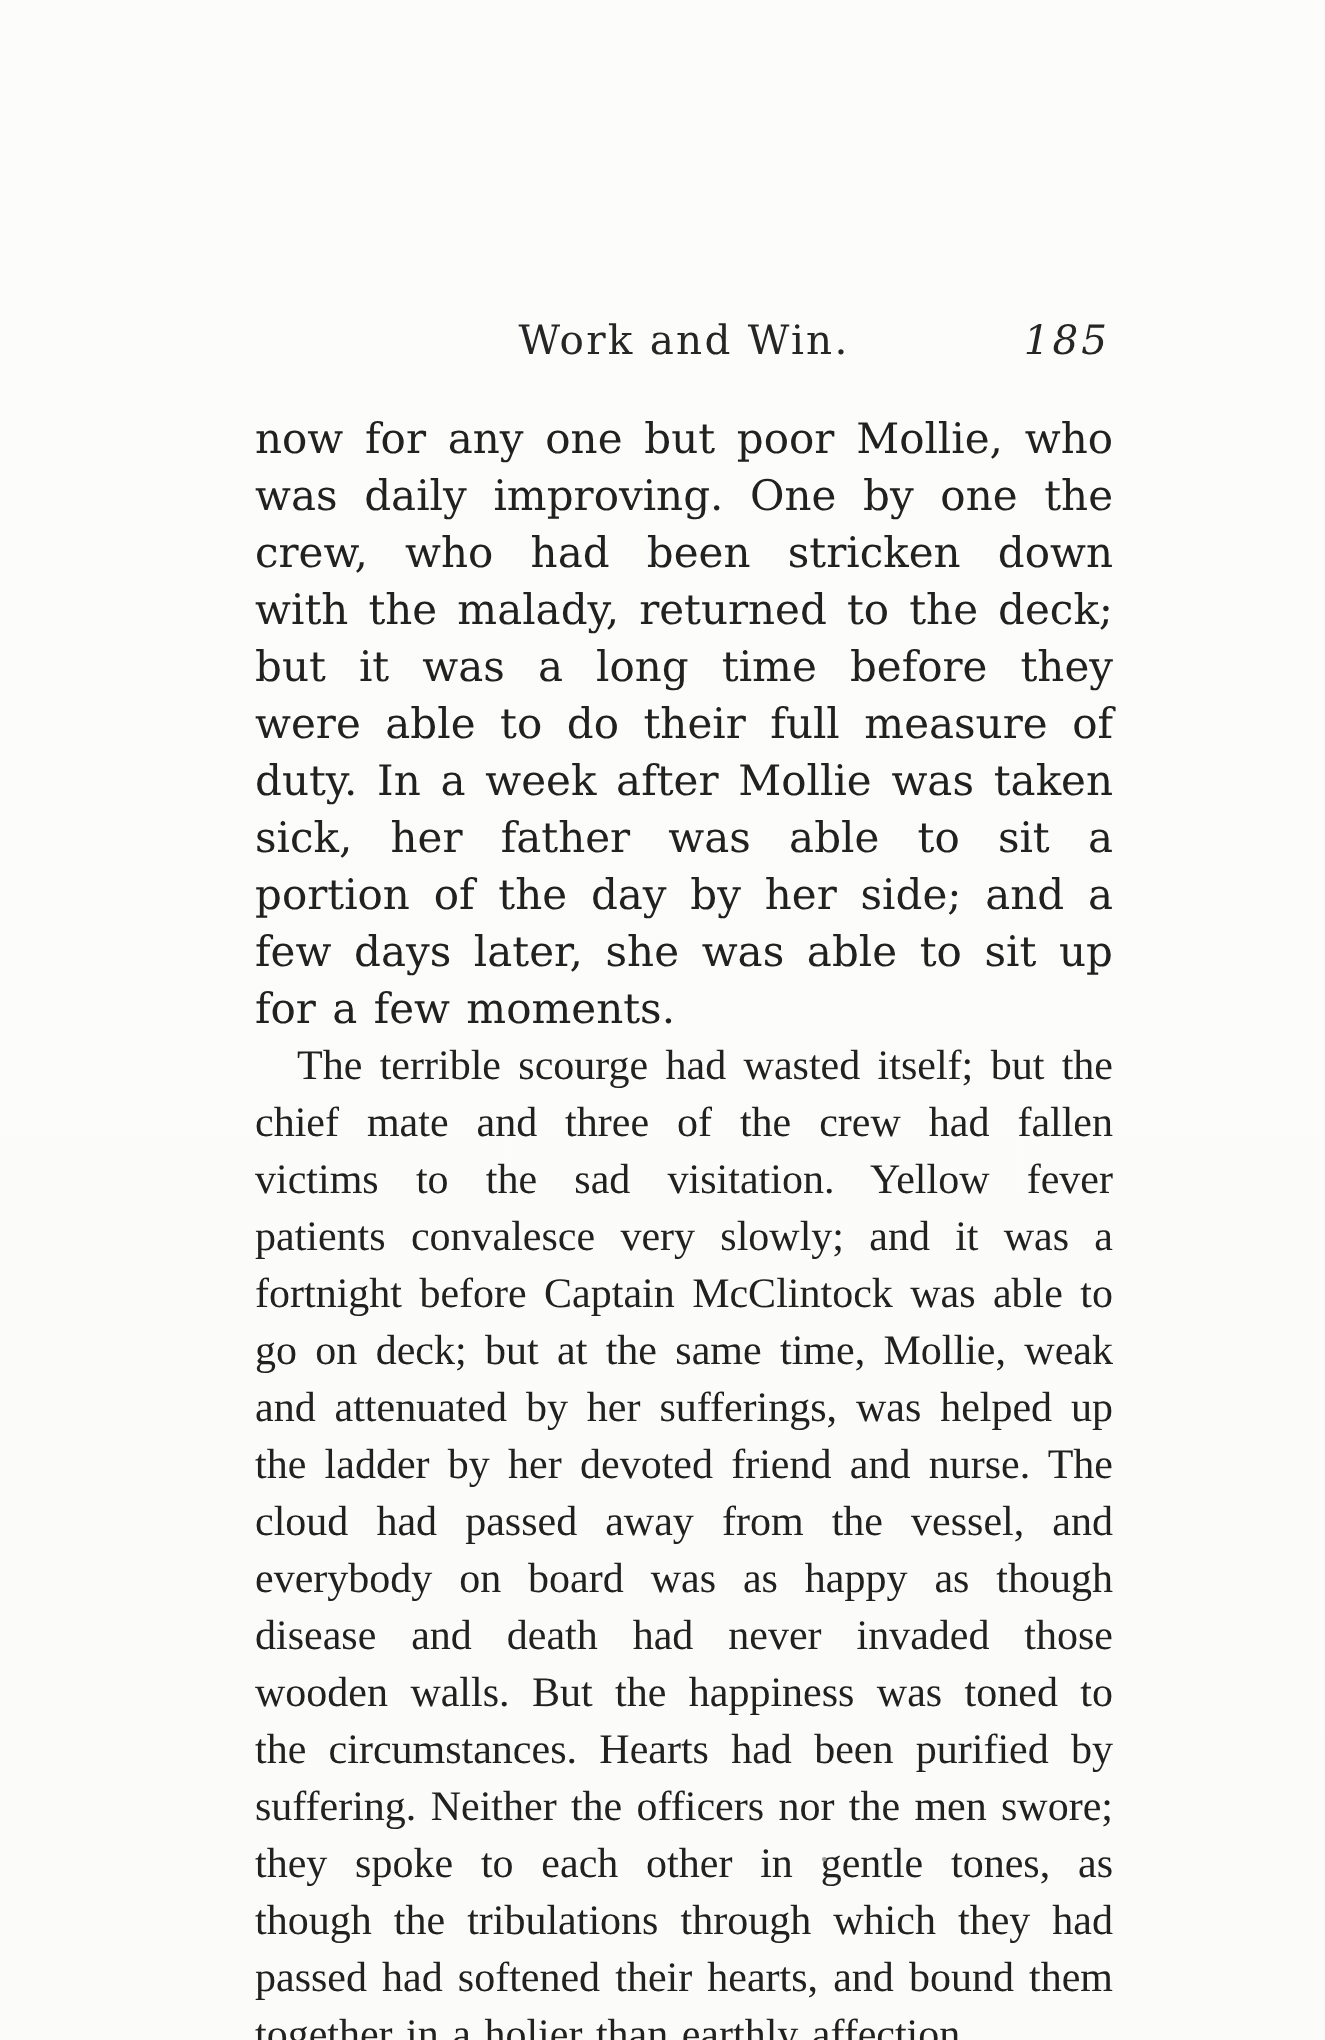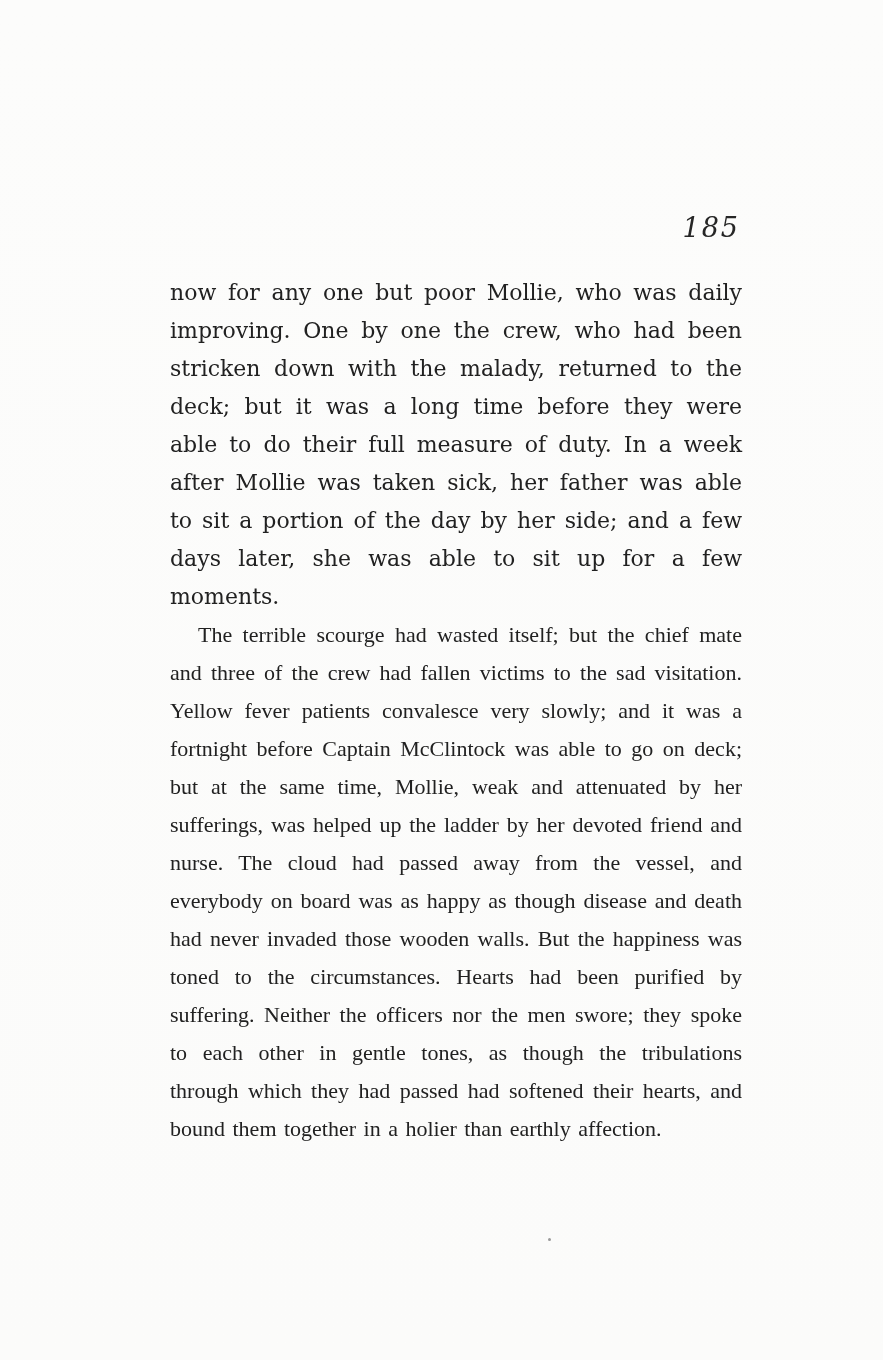--- a/index.html
+++ b/index.html
@@ -48,21 +48,21 @@
     position: absolute;
     right: 2px;
     top: 0;
     font-size: 27px;
     letter-spacing: 2px;
     color: #262626;
     font-style: italic;
   }
   .body-text p {
     margin: 0;
-    font-size: 22px;
+    font-size: 28px;
     line-height: 38px;
     text-align: justify;
     color: #212121;
     word-spacing: 2px;
   }
   .body-text p.indent {
     text-indent: 28px;
     font-family: Liberation Serif, serif;
   }
   .scan-speck {
@@ -75,20 +75,21 @@
     background: #9a9a9a;
   }
 </style>
 </head>
 <body>
 
 <div class="page">
   <div class="text-block">
 
     <div class="running-head">
+      <div class="title">Work and Win.</div>
       <div class="page-number">185</div>
     </div>
 
     <div class="body-text">
       <p>now for any one but poor Mollie, who was daily improving.  One by one the crew, who had been stricken down with the malady, returned to the deck; but it was a long time before they were able to do their full measure of duty.  In a week after Mollie was taken sick, her father was able to sit a portion of the day by her side; and a few days later, she was able to sit up for a few moments.</p>
       <p class="indent">The terrible scourge had wasted itself; but the chief mate and three of the crew had fallen victims to the sad visitation.  Yellow fever patients convalesce very slowly; and it was a fortnight before Captain McClintock was able to go on deck; but at the same time, Mollie, weak and attenuated by her sufferings, was helped up the ladder by her devoted friend and nurse.  The cloud had passed away from the vessel, and everybody on board was as happy as though disease and death had never invaded those wooden walls.  But the happiness was toned to the circumstances.  Hearts had been purified by suffering.  Neither the officers nor the men swore; they spoke to each other in gentle tones, as though the tribulations through which they had passed had softened their hearts, and bound them together in a holier than earthly affection.</p>
     </div>
 
   </div>
 

